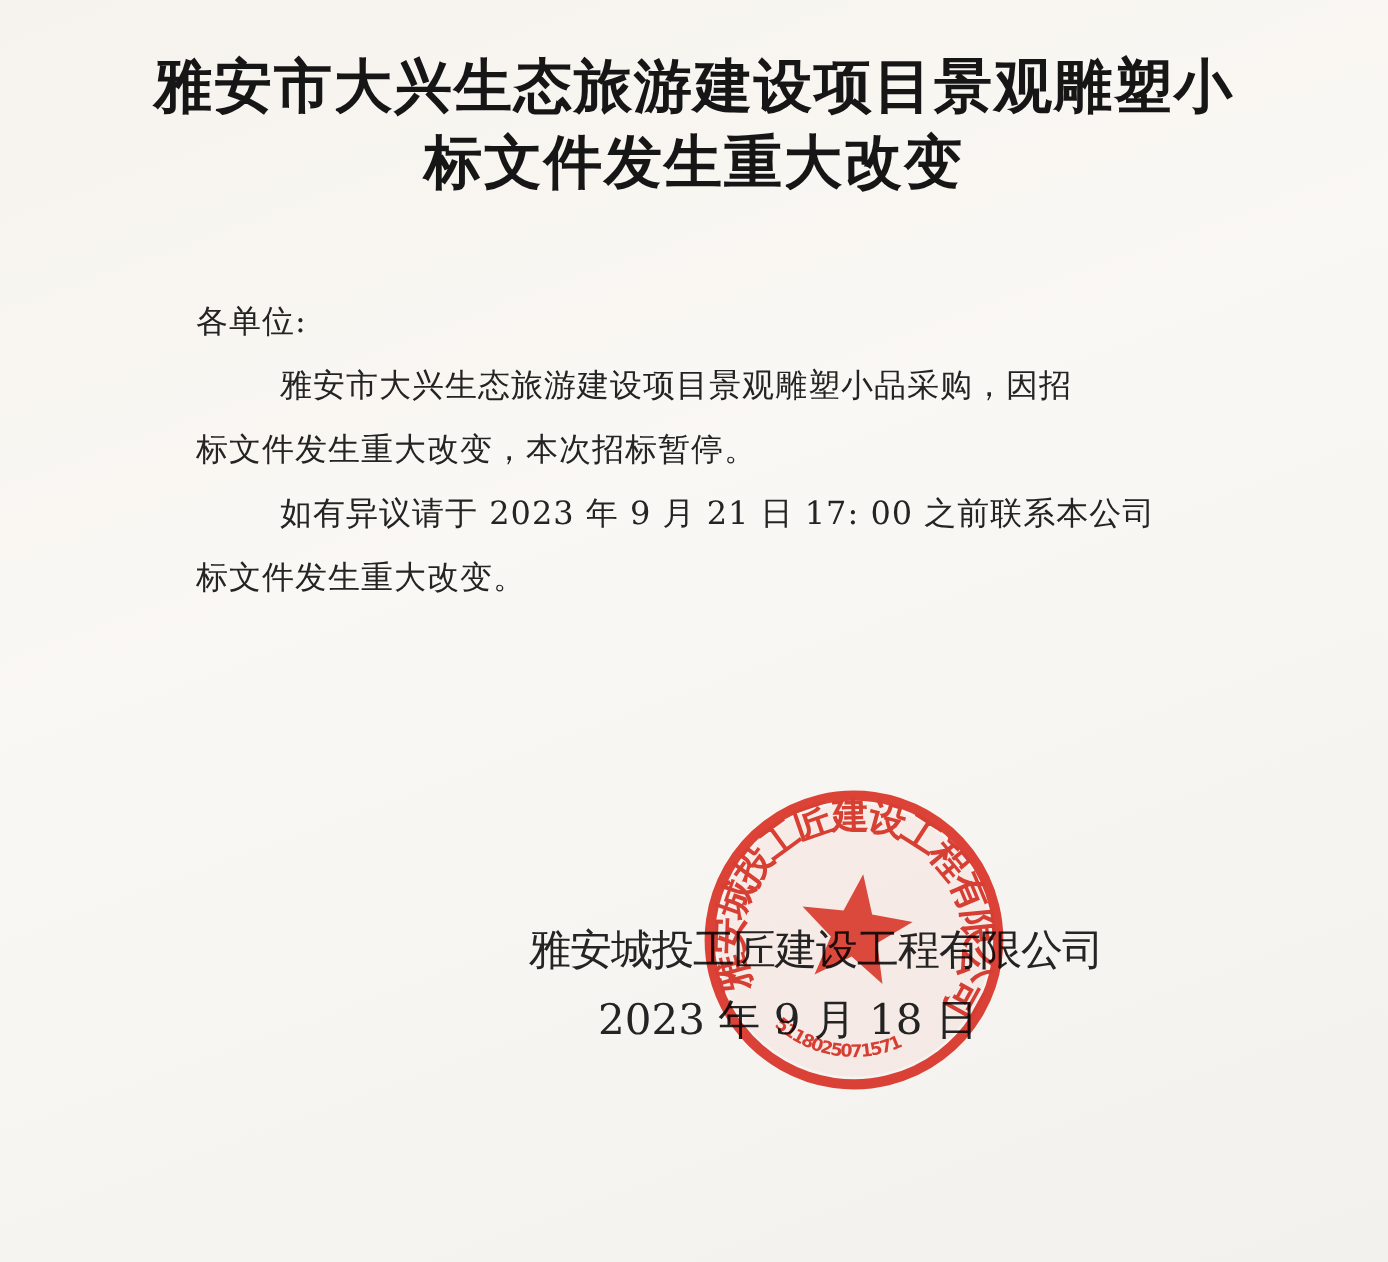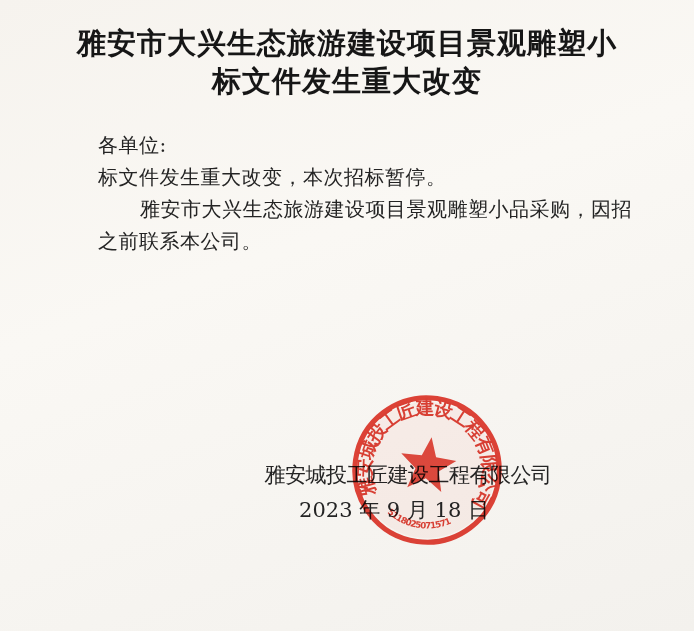--- a/index.html
+++ b/index.html
@@ -20,23 +20,23 @@
     font-size: 29px;
     line-height: 38px;
     font-weight: bold;
     color: #161616;
     letter-spacing: 1px;
   }
   .title .tl { display: block; }
   .body-block {
     position: absolute;
     left: 98px;
-    top: 129px;
+    top: 145px;
     width: 505px;
-    font-size: 20px;
+    font-size: 16px;
     letter-spacing: 0.5px;
   }
   .bline {
     height: 32px;
     line-height: 32px;
     white-space: nowrap;
     color: #242424;
   }
   .bline.indent { padding-left: 42px; }
   .sig-company {
@@ -82,23 +82,24 @@
 
 <div class="page">
 
   <h1 class="title">
     <span class="tl">雅安市大兴生态旅游建设项目景观雕塑小</span>
     <span class="tl">标文件发生重大改变</span>
   </h1>
 
   <div class="body-block">
     <div class="bline">各单位:</div>
+    <div class="bline indent">雅安市大兴生态旅游建设项目景观雕塑小品采购，因招</div>
     <div class="bline">标文件发生重大改变，本次招标暂停。</div>
-    <div class="bline indent">雅安市大兴生态旅游建设项目景观雕塑小品采购，因招</div>
-    <div class="bline">之前联系本公司。</div>
+    <div class="bline indent">如有异议请于 2023 年 9 月 21 日 17: 00 之前联系本公司</div>
+    <div class="bline">标文件发生重大改变。</div>
   </div>
 
   <div class="sig-company">雅安城投工匠建设工程有限公司</div>
   <div class="sig-date">2023 年 9 月 18 日</div>
 
   <div class="stamp">
     <svg width="156" height="156" viewBox="-80 -80 160 160" xmlns="http://www.w3.org/2000/svg">
       <g transform="rotate(8)">
         <circle class="seal-wash" r="70"></circle>
         <circle class="seal-ring" r="74"></circle>

